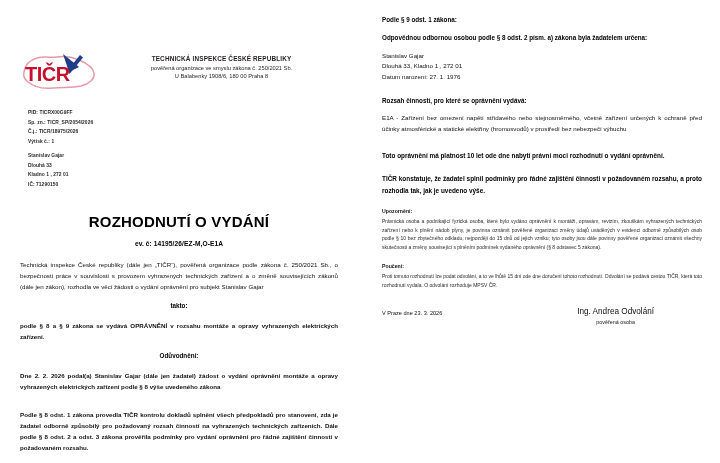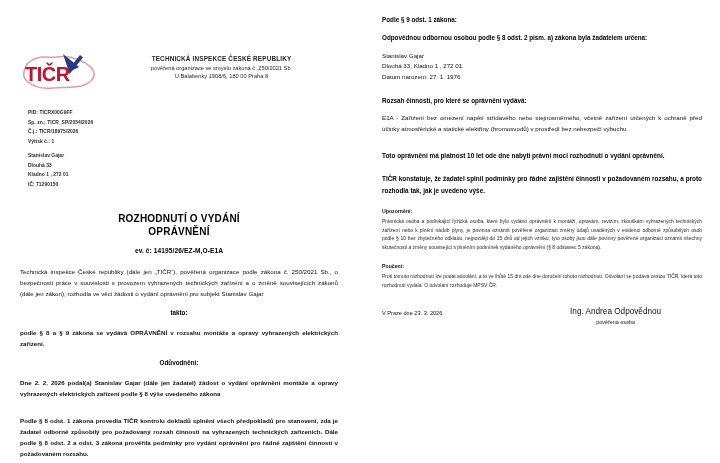--- a/index.html
+++ b/index.html
@@ -82,21 +82,21 @@
     font-weight: bold;
     line-height: 1.95;
     color: #2b2b2b;
     letter-spacing: .05px;
   }
   .meta .spacer { height: 5px; line-height: 0; font-size: 0; }
 
   
   .title {
     text-align: center;
-    font-size: 10px;
+    font-size: 15px;
     font-weight: bold;
     line-height: 1.32;
     letter-spacing: .2px;
     margin: 22px 0 0 0;
     color: #000;
   }
   .evc {
     text-align: center;
     font-size: 6.6px;
     font-weight: bold;
@@ -229,21 +229,20 @@
       <div>Výtisk č.: 1</div>
       <div class="spacer"></div>
       <div>Stanislav Gajar</div>
       <div>Dlouhá 33</div>
       <div>Kladno 1 , 272 01</div>
       <div>IČ: 71290150</div>
     </div>
 
     <div class="title">
       <div>ROZHODNUTÍ O VYDÁNÍ</div>
-      <div>OPRÁVNĚNÍ</div>
     </div>
     <div class="evc">ev. č: 14195/26/EZ-M,O-E1A</div>
 
     <div class="gap-md"></div>
 
     <p class="p">Technická inspekce České republiky (dále jen „TIČR“), pověřená organizace podle zákona č. 250/2021 Sb., o bezpečnosti práce v souvislosti s provozem vyhrazených technických zařízení a o změně souvisejících zákonů (dále jen zákon), rozhodla ve věci žádosti o vydání oprávnění pro subjekt Stanislav Gajar</p>
 
     <div class="center-bold">takto:</div>
 
     <p class="p bold">podle § 8 a § 9 zákona se vydává OPRÁVNĚNÍ v rozsahu montáže a opravy vyhrazených elektrických zařízení.</p>
@@ -286,18 +285,18 @@
     <p class="small-para">Právnická osoba a podnikající fyzická osoba, které bylo vydáno oprávnění k montáži, opravám, revizím, zkouškám vyhrazených technických zařízení nebo k plnění nádob plyny, je povinna oznámit pověřené organizaci změny údajů uváděných v evidenci odborně způsobilých osob podle § 10 bez zbytečného odkladu, nejpozději do 15 dnů od jejich vzniku; tyto osoby jsou dále povinny pověřené organizaci oznámit všechny skutečnosti a změny související s plněním podmínek vydaného oprávnění (§ 8 odstavec 5 zákona).</p>
 
     <div class="gap-md"></div>
 
     <div class="small-head">Poučení:</div>
     <p class="small-para">Proti tomuto rozhodnutí lze podat odvolání, a to ve lhůtě 15 dní ode dne doručení tohoto rozhodnutí. Odvolání se podává cestou TIČR, která toto rozhodnutí vydala. O odvolání rozhoduje MPSV ČR.</p>
 
     <div class="sign-row">
       <div class="sign-left">V Praze dne 23. 3. 2026</div>
       <div class="sign-right">
-        <div class="sign-name">Ing. Andrea Odpovědnou</div>
+        <div class="sign-name">Ing. Andrea Odvolání</div>
         <div class="sign-role">pověřená osoba</div>
       </div>
     </div>
   </div>
 </div>
 
 </body></html>

